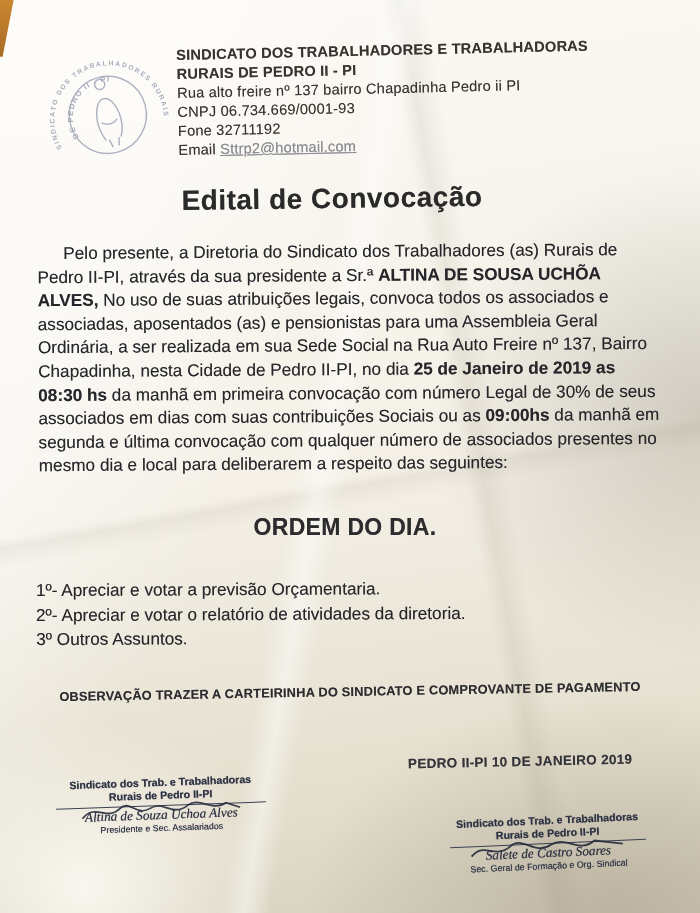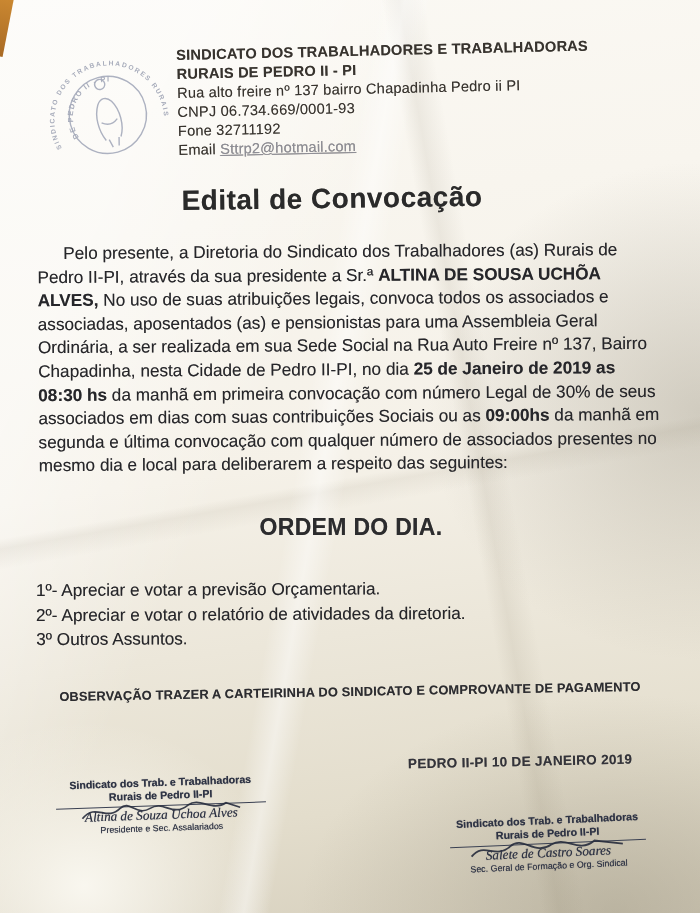--- a/index.html
+++ b/index.html
@@ -45,21 +45,21 @@
     font-size:28px;font-weight:700;letter-spacing:.5px;color:#2a2a2a;
     transform:rotate(-0.8deg);text-shadow:0 0 .6px rgba(30,30,30,.5);}
   
   .paragraph{position:absolute;left:38px;top:240px;width:624px;
     font-size:17.2px;line-height:23.6px;color:#26262a;text-indent:26px;
     transform:rotate(-0.4deg);text-shadow:0 0 .5px rgba(30,30,30,.4);}
   .paragraph .b{font-weight:700;}
   
   .agenda-heading{position:absolute;left:0;top:514px;width:690px;text-align:center;
     font-size:23px;font-weight:700;color:#2c2c2e;letter-spacing:.3px;
-    text-shadow:0 0 .6px rgba(30,30,30,.5);margin-left:6px;}
+    text-shadow:0 0 .6px rgba(30,30,30,.5);}
   .agenda-list{position:absolute;left:36px;top:577px;font-size:17.2px;
     line-height:24.5px;color:#26262a;transform:rotate(-0.3deg);
     text-shadow:0 0 .5px rgba(30,30,30,.4);}
   
   .observation{position:absolute;left:0;top:684px;width:700px;text-align:center;
     font-size:12.8px;font-weight:700;color:#2c2c30;letter-spacing:.2px;
     transform:rotate(-1deg);text-shadow:0 0 .5px rgba(30,30,30,.45);}
   .dateline{position:absolute;left:408px;top:754px;font-size:13.5px;font-weight:700;
     color:#33333a;letter-spacing:.3px;transform:rotate(-1.2deg);
     text-shadow:0 0 .5px rgba(30,30,30,.45);}

